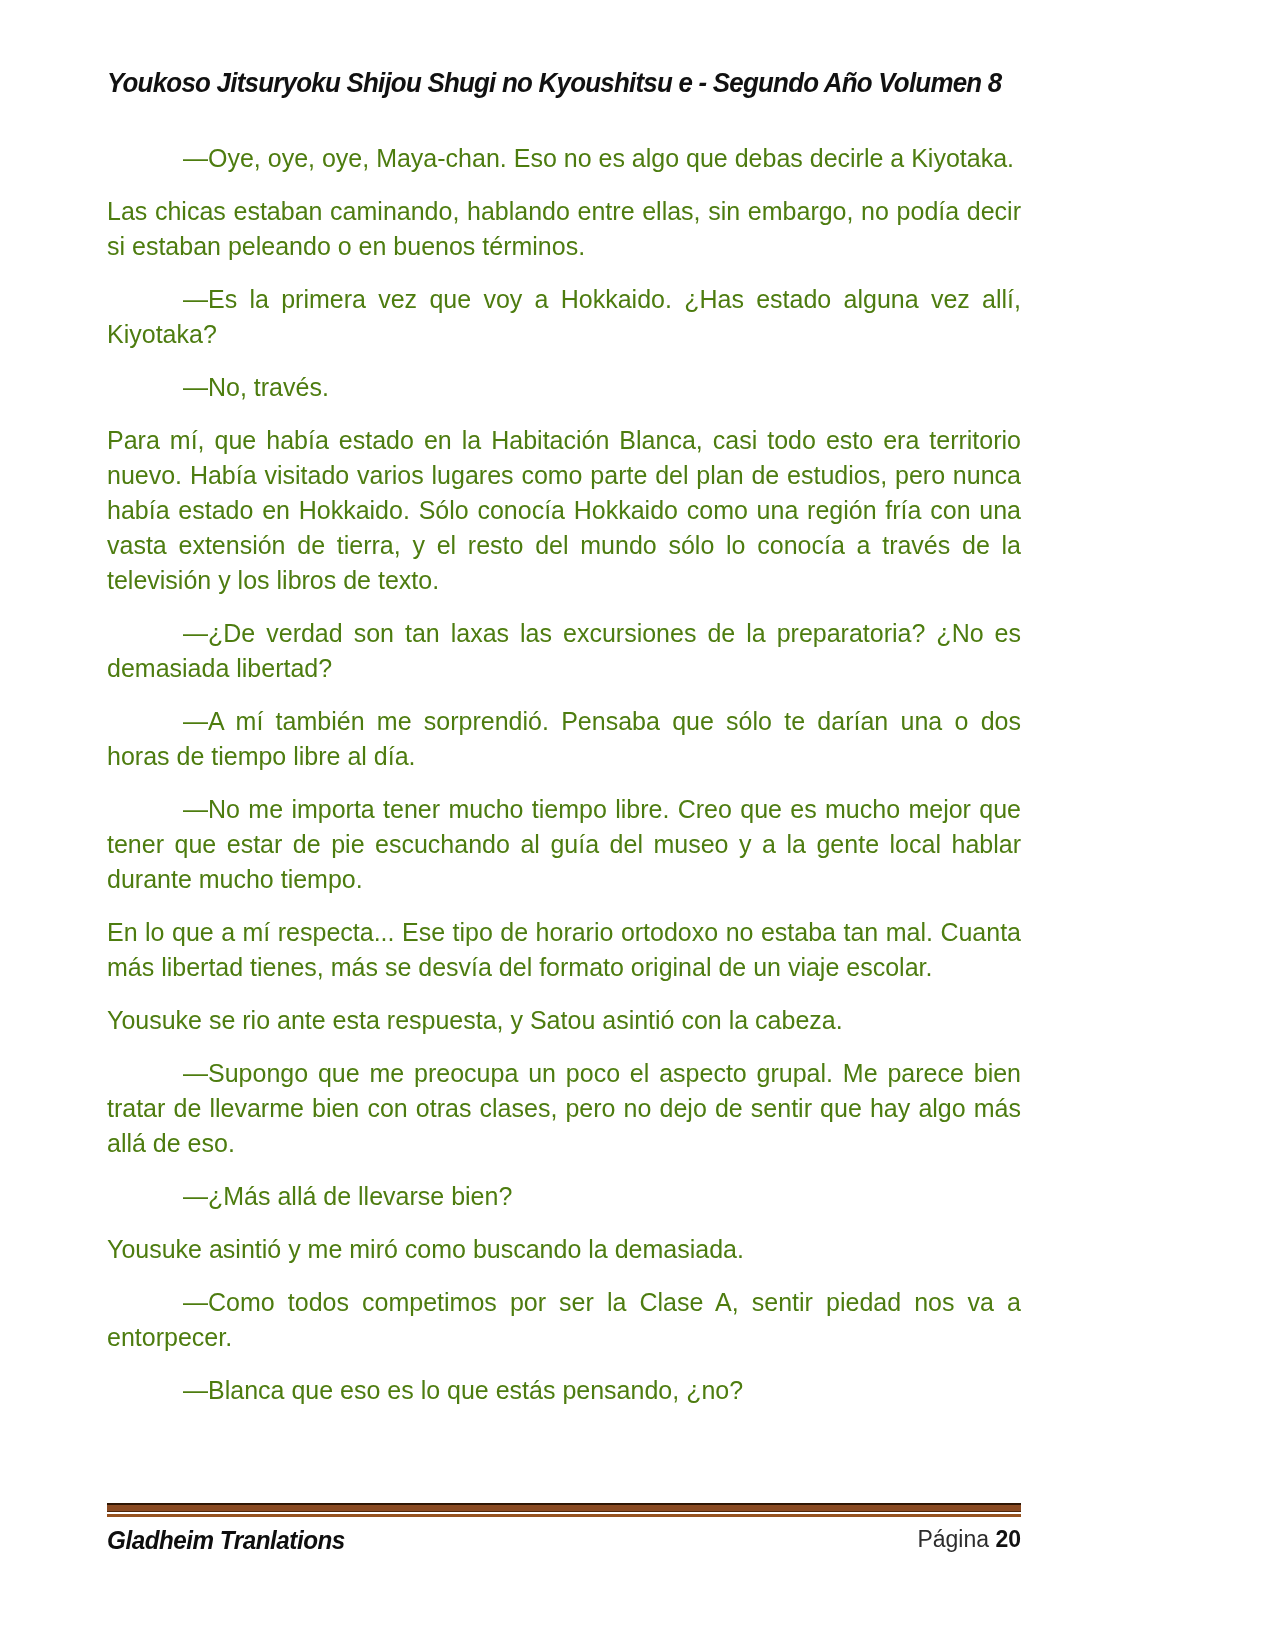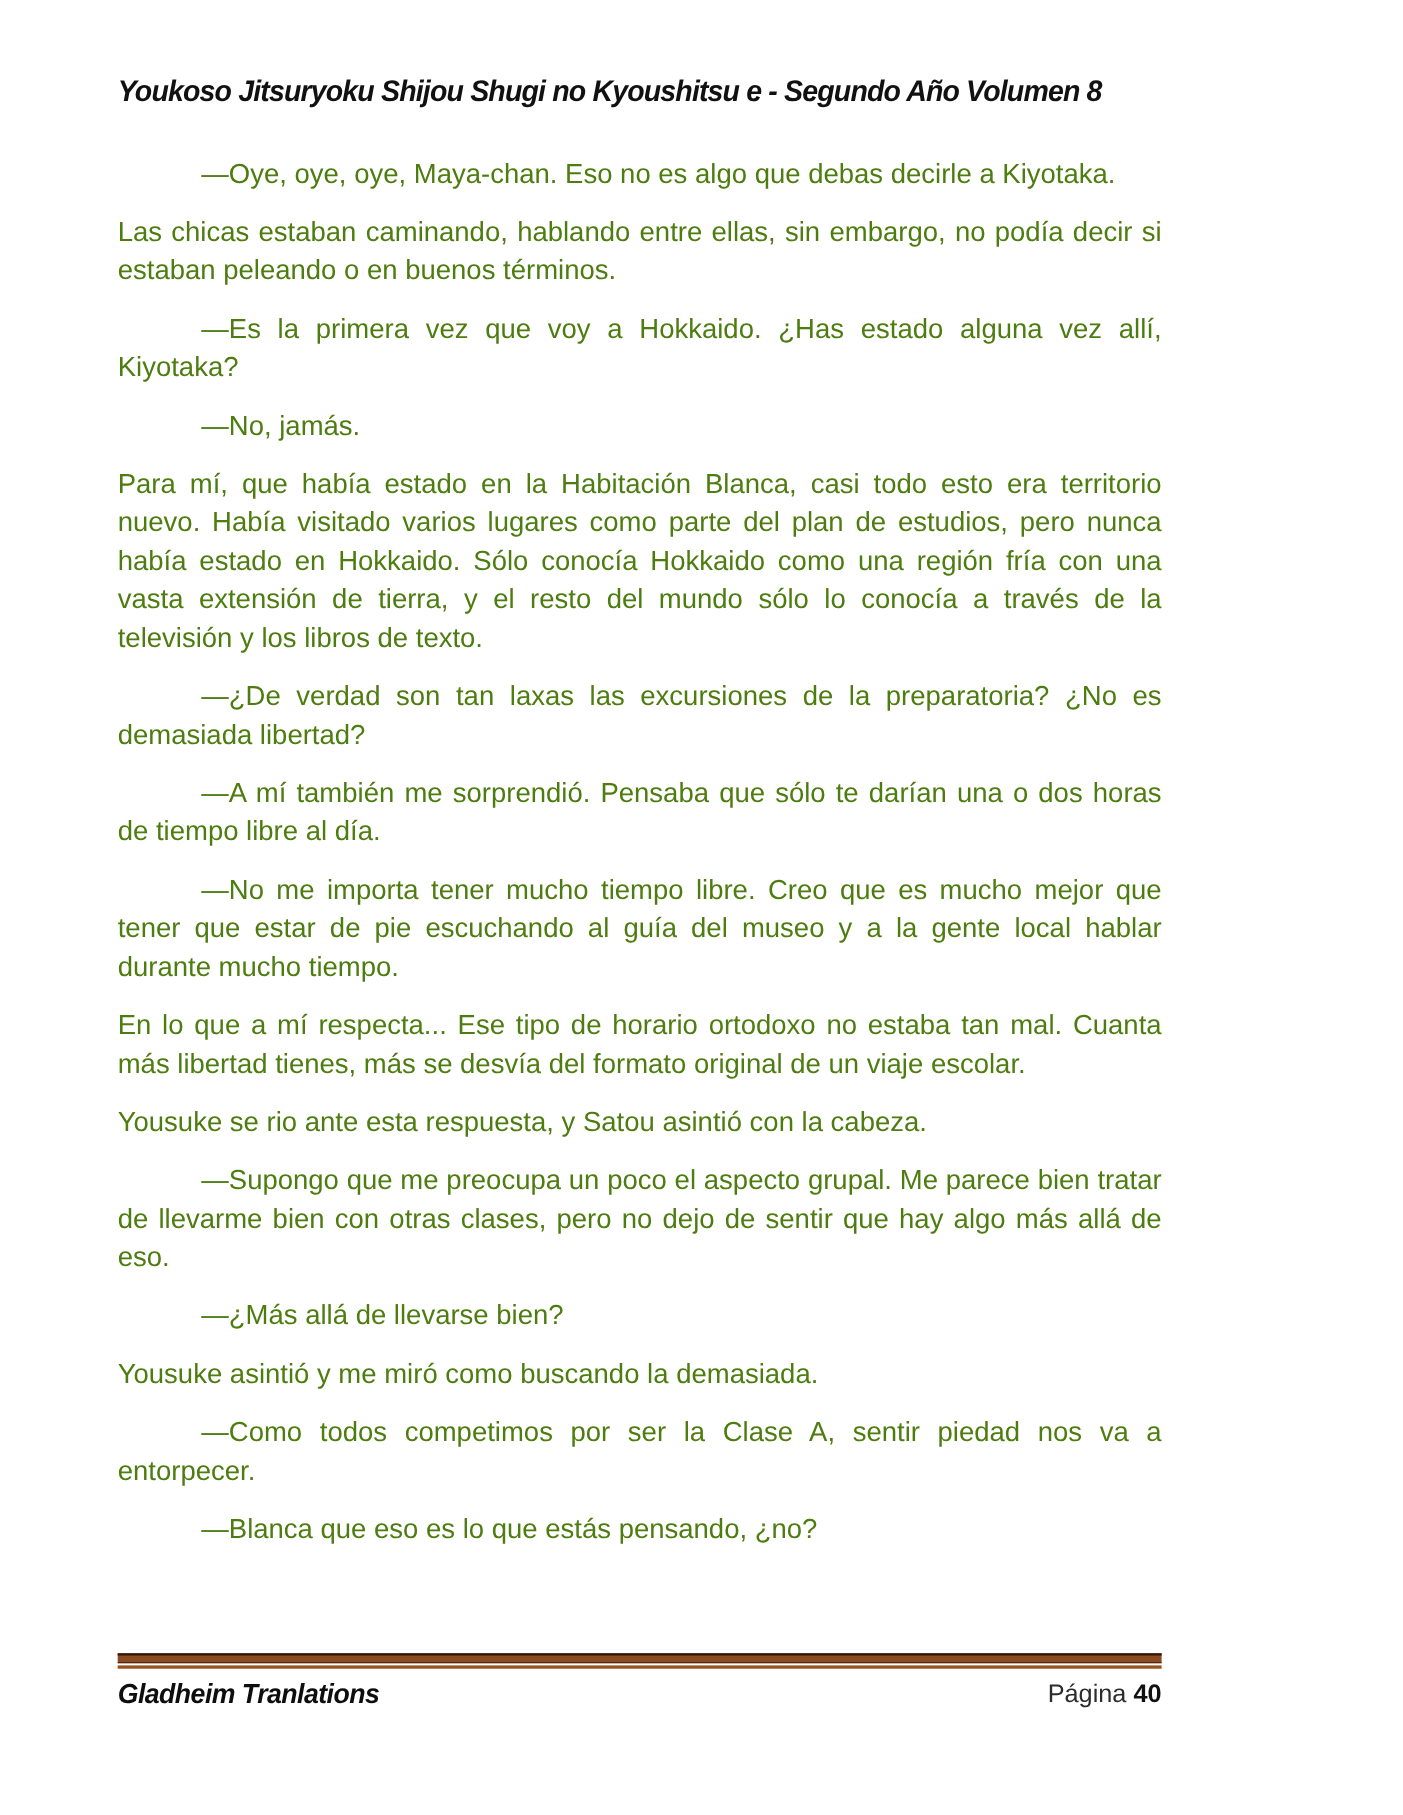--- a/index.html
+++ b/index.html
@@ -7,21 +7,20 @@
     padding: 0;
     background: #ffffff;
   }
   .page {
     position: relative;
     width: 1126px;
     height: 1650px;
     background: #ffffff;
     overflow: hidden;
     font-family: "Liberation Sans", "DejaVu Sans", sans-serif;
-    padding-left: 35px;
   }
   
   .doc-header {
     position: absolute;
     top: 68px;
     left: 107px;
     right: 105px;
   }
   .header-title {
     display: inline-block;
@@ -99,38 +98,38 @@
 <div class="page">
 
   <header class="doc-header">
     <span class="header-title">Youkoso Jitsuryoku Shijou Shugi no Kyoushitsu e - Segundo Año Volumen 8</span>
   </header>
 
   <main class="doc-body">
     <p class="indent">—Oye, oye, oye, Maya-chan. Eso no es algo que debas decirle a Kiyotaka.</p>
     <p>Las chicas estaban caminando, hablando entre ellas, sin embargo, no podía decir si estaban peleando o en buenos términos.</p>
     <p class="indent">—Es la primera vez que voy a Hokkaido. ¿Has estado alguna vez allí, Kiyotaka?</p>
-    <p class="indent">—No, jamás.</p>
+    <p class="indent">—No, través.</p>
     <p>Para mí, que había estado en la Habitación Blanca, casi todo esto era territorio nuevo. Había visitado varios lugares como parte del plan de estudios, pero nunca había estado en Hokkaido. Sólo conocía Hokkaido como una región fría con una vasta extensión de tierra, y el resto del mundo sólo lo conocía a través de la televisión y los libros de texto.</p>
     <p class="indent">—¿De verdad son tan laxas las excursiones de la preparatoria? ¿No es demasiada libertad?</p>
     <p class="indent">—A mí también me sorprendió. Pensaba que sólo te darían una o dos horas de tiempo libre al día.</p>
     <p class="indent">—No me importa tener mucho tiempo libre. Creo que es mucho mejor que tener que estar de pie escuchando al guía del museo y a la gente local hablar durante mucho tiempo.</p>
     <p>En lo que a mí respecta... Ese tipo de horario ortodoxo no estaba tan mal. Cuanta más libertad tienes, más se desvía del formato original de un viaje escolar.</p>
     <p>Yousuke se rio ante esta respuesta, y Satou asintió con la cabeza.</p>
     <p class="indent">—Supongo que me preocupa un poco el aspecto grupal. Me parece bien tratar de llevarme bien con otras clases, pero no dejo de sentir que hay algo más allá de eso.</p>
     <p class="indent">—¿Más allá de llevarse bien?</p>
     <p>Yousuke asintió y me miró como buscando la demasiada.</p>
     <p class="indent">—Como todos competimos por ser la Clase A, sentir piedad nos va a entorpecer.</p>
     <p class="indent">—Blanca que eso es lo que estás pensando, ¿no?</p>
   </main>
 
   <footer class="doc-footer">
     <div class="footer-rule">
       <div class="rule-thick"></div>
       <div class="rule-thin"></div>
     </div>
     <div class="footer-row">
       <span class="footer-brand">Gladheim Tranlations</span>
-      <span class="footer-page"><span>Página </span><span class="num">40</span></span>
+      <span class="footer-page"><span>Página </span><span class="num">20</span></span>
     </div>
   </footer>
 
 </div>
 
 </body></html>

